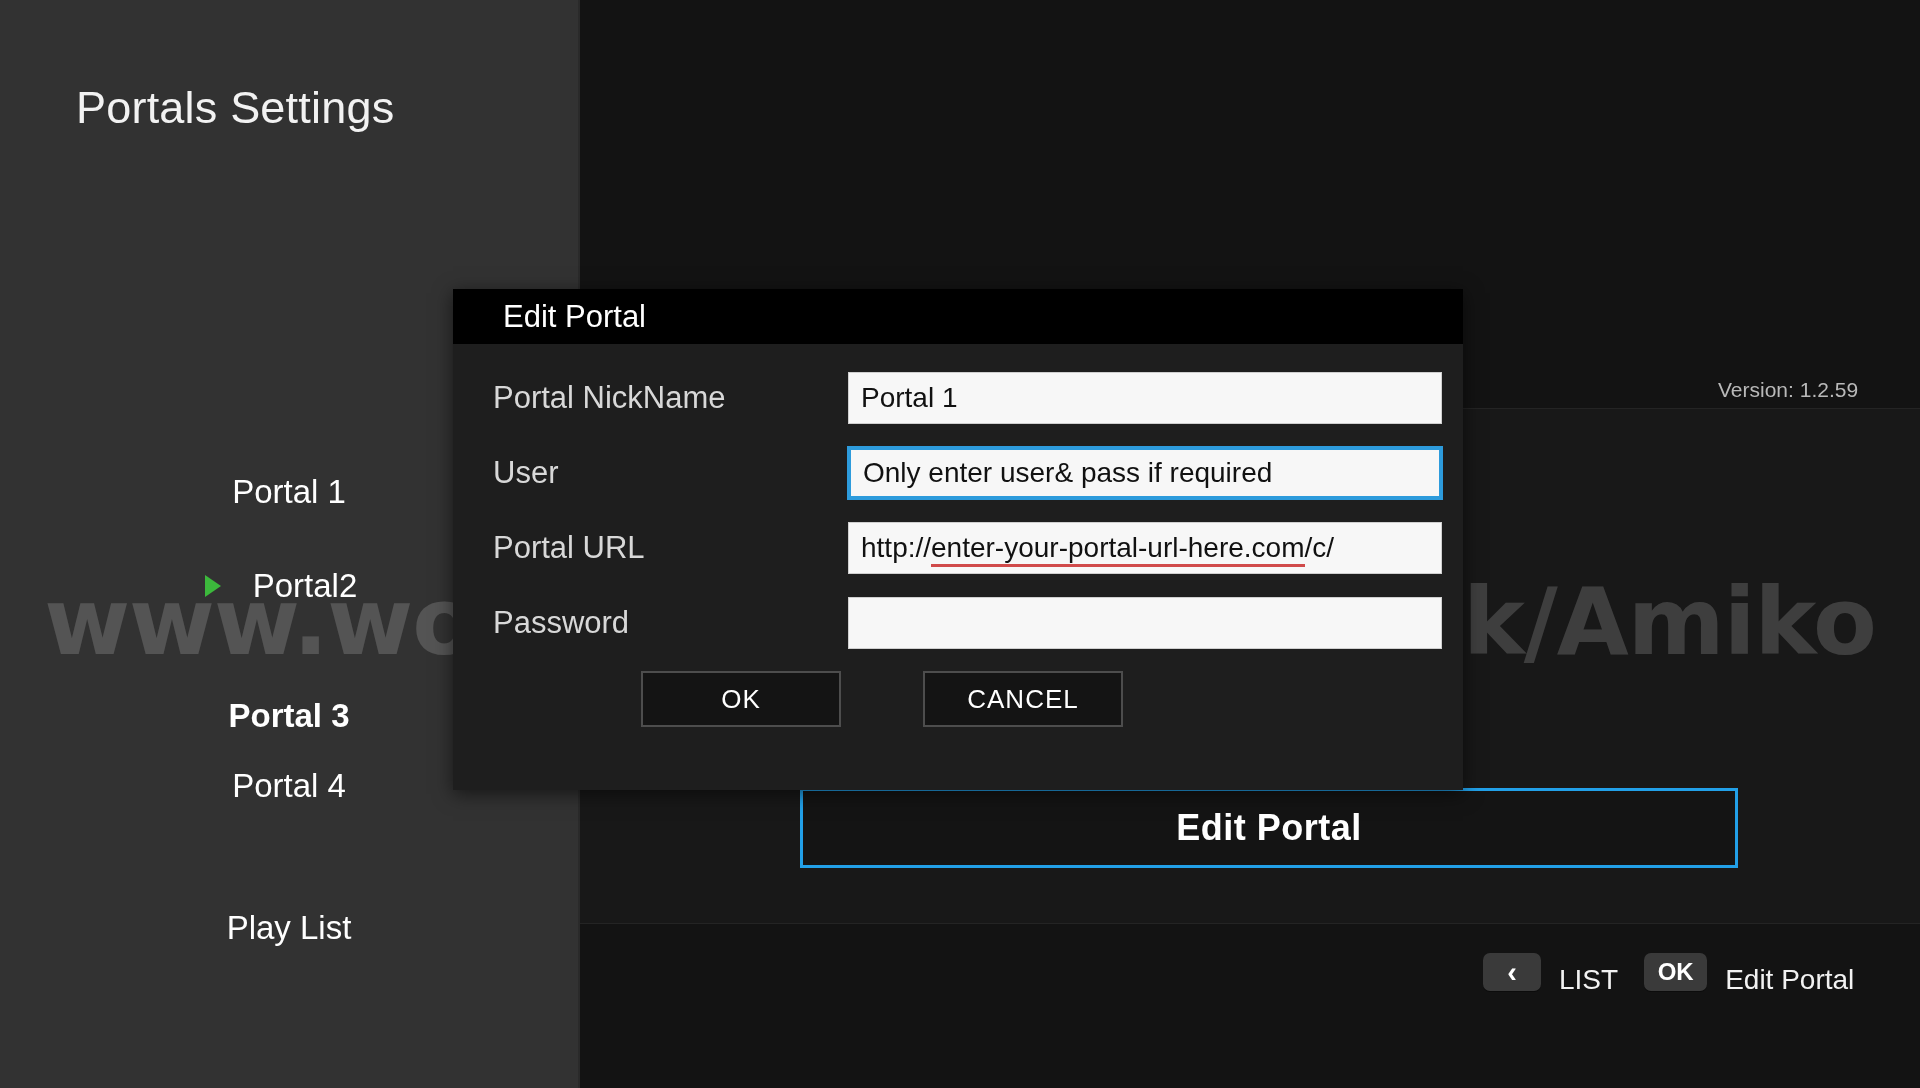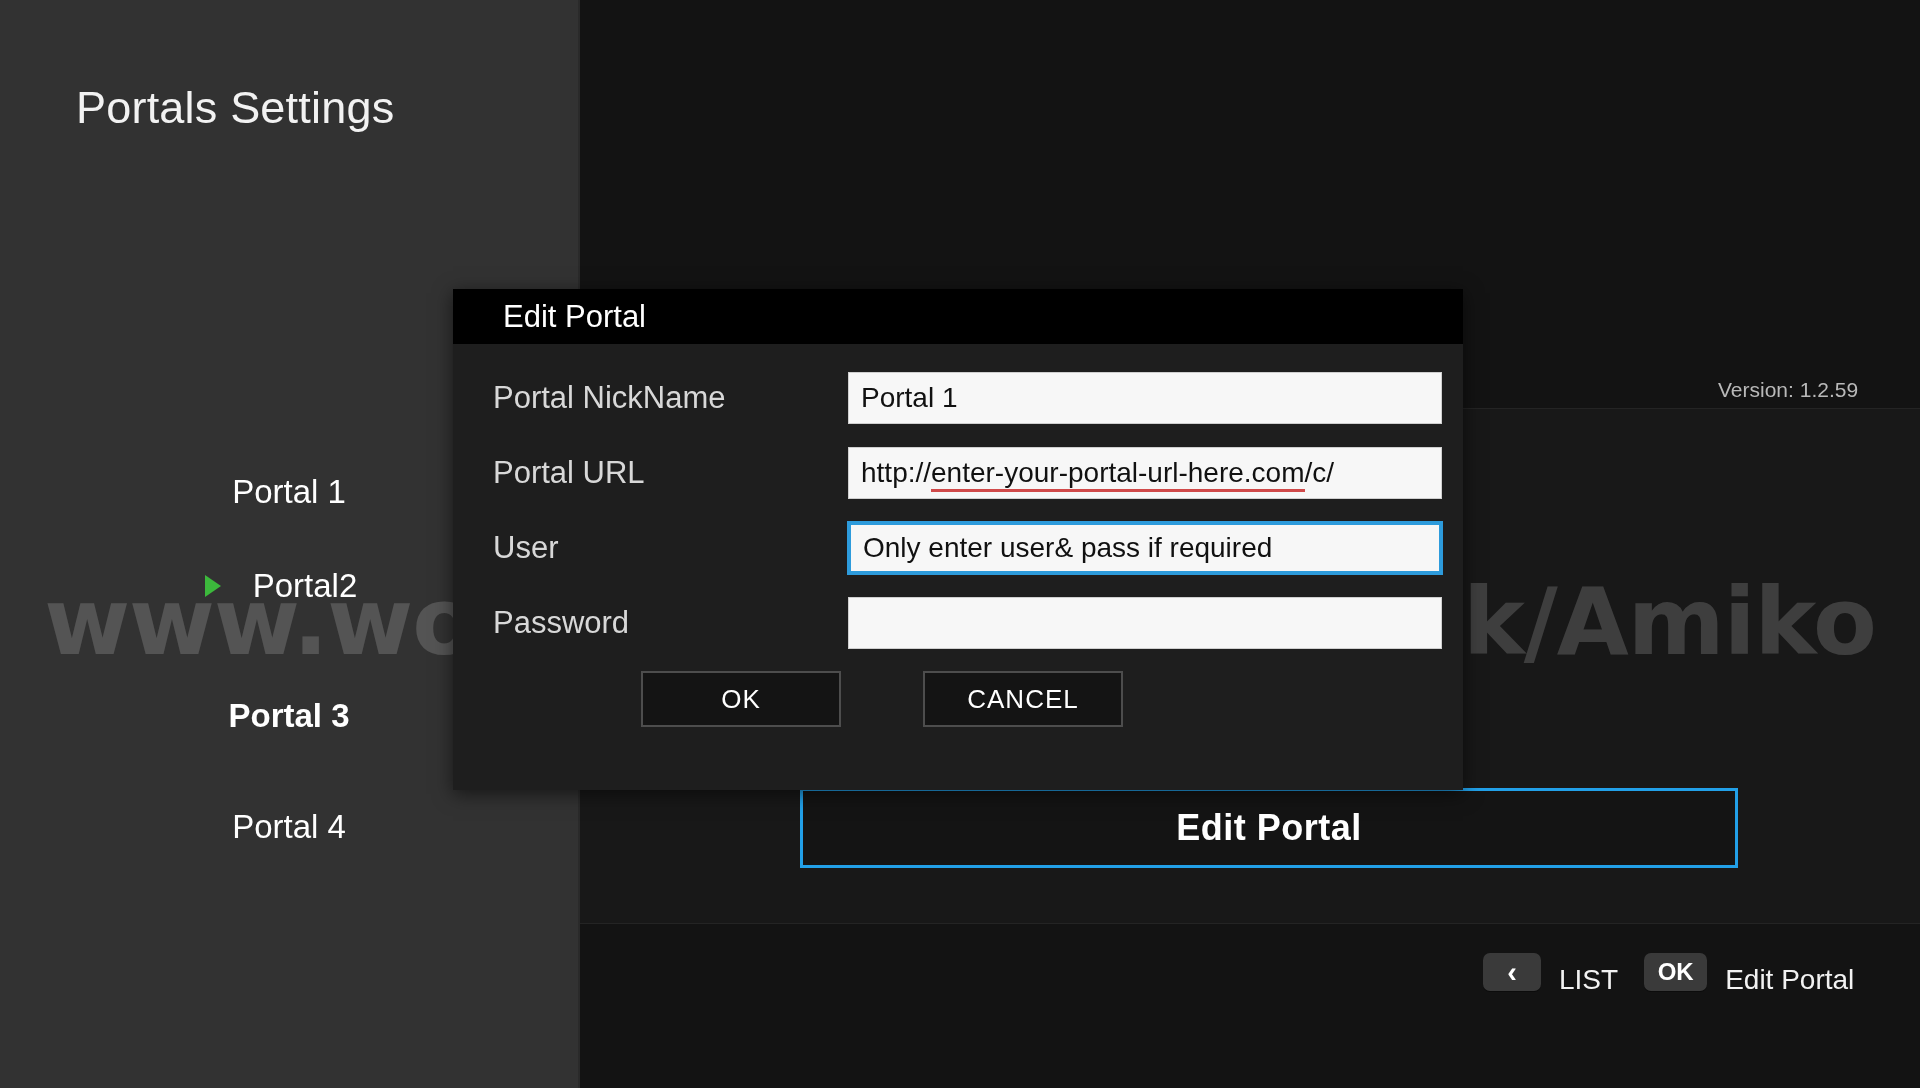--- a/index.html
+++ b/index.html
@@ -272,24 +272,27 @@
 
     <div class="side-item" style="top:556px;padding-left:16px;">
       <span class="marker" style="left:205px;"></span>
       <span class="label">Portal2</span>
     </div>
 
     <div class="side-item" style="top:686px;font-weight:bold;">
       <span class="label">Portal 3</span>
     </div>
 
-    <div class="side-item" style="top:797px;">
+    <div class="side-item" style="top:756px;">
       <span class="label">Portal 4</span>
     </div>
 
+    <div class="side-item" style="top:898px;">
+      <span class="label">Play List</span>
+    </div>
   </div>
 
   <div id="main">
     <div id="main-panel"></div>
   </div>
 
 
   <div id="version">Version: 1.2.59</div>
 
   <div id="edit-portal-main-btn">
@@ -315,30 +318,30 @@
     <div id="dialog-body">
 
       <div class="field-row">
         <span class="field-label">Portal NickName</span>
         <span class="field-input">
           <span class="field-value">Portal 1</span>
         </span>
       </div>
 
       <div class="field-row">
+        <span class="field-label">User</span>
+        <span class="field-input focused">
+          <span class="field-value">Only enter user&amp; pass if required</span>
+        </span>
+      </div>
+
+      <div class="field-row">
         <span class="field-label">Portal URL</span>
         <span class="field-input">
           <span class="field-value"><span>http://</span><span class="spellunderline">enter-your-portal-url-here.com</span><span>/c/</span></span>
-        </span>
-      </div>
-
-      <div class="field-row">
-        <span class="field-label">User</span>
-        <span class="field-input focused">
-          <span class="field-value">Only enter user&amp; pass if required</span>
         </span>
       </div>
 
       <div class="field-row">
         <span class="field-label">Password</span>
         <span class="field-input">
           <span class="field-value"></span>
         </span>
       </div>
 

